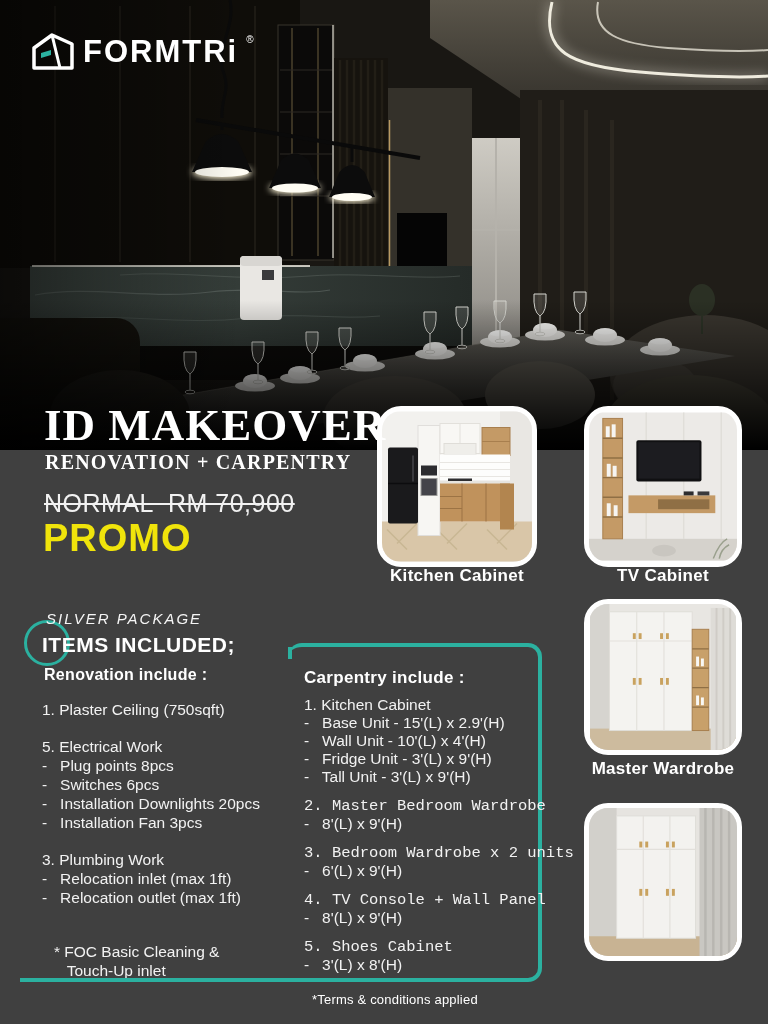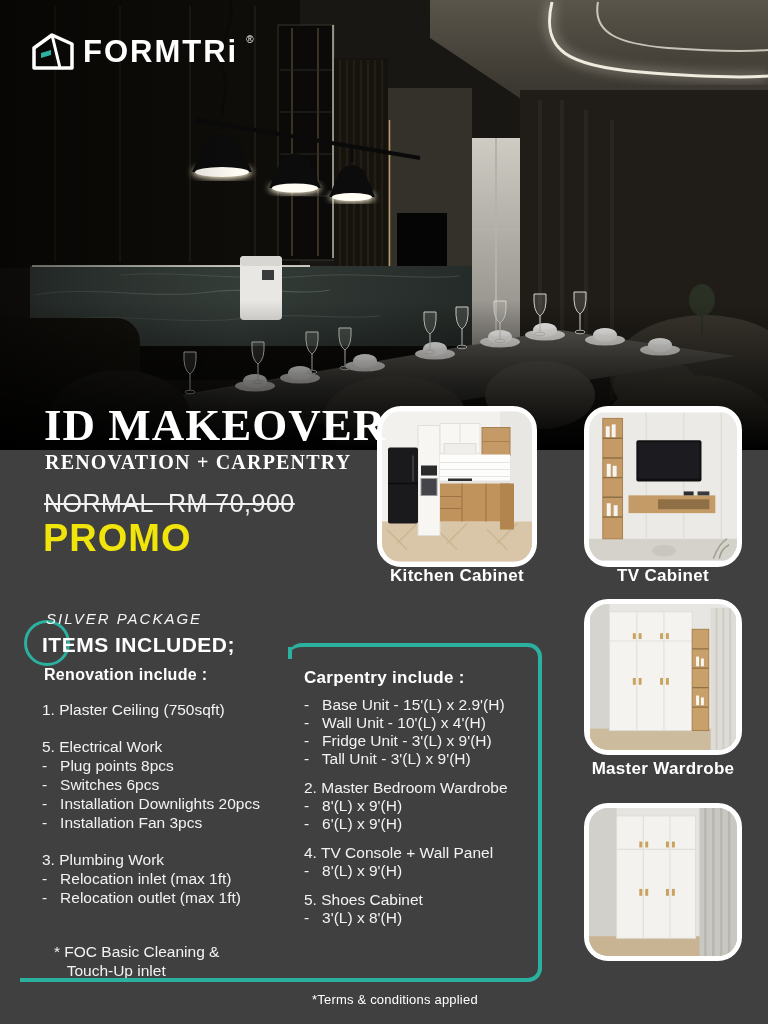--- a/index.html
+++ b/index.html
@@ -30,21 +30,21 @@
 
   .reno-heading { position:absolute; left:44px; top:666px; font-size:16px; font-weight:700; color:#fff; letter-spacing:.3px;text-align:right; }
   .reno-list { position:absolute; left:42px; top:700px; width:252px; }
   .carp-heading { position:absolute; left:304px; top:668px; font-size:17px; font-weight:700; color:#fff; letter-spacing:.3px; }
   .carp-list { position:absolute; left:304px; top:696px; width:232px; }
 
   .line { font-size:15.5px; color:#f2f2f2; white-space:pre; }
   .reno-list .line { line-height:19px; }
   .carp-list .line { line-height:18px; }
   .reno-list .gap { margin-top:18px; }
-  .carp-list .gap { margin-top:11px; }
+  .carp-list .gap { margin-top:11px;font-family:Liberation Mono, monospace; }
   .foc { margin-top:35px; padding-left:12px; }
   .foc2 { padding-left:12px; }
 
   
   .carp-box { position:absolute; left:288px; top:643px; width:254px; height:339px; border-top:4px solid #2bb1a0; border-right:4px solid #2bb1a0; border-bottom:4px solid #2bb1a0; border-radius:14px 14px 14px 0; }
   .carp-box::before { content:""; position:absolute; left:0; top:0; width:4px; height:12px; background:#2bb1a0; }
   .bottom-line { position:absolute; left:20px; top:978px; width:280px; height:4px; background:#2bb1a0; }
 
   
   .card { position:absolute; border:5px solid #fff; border-radius:24px; overflow:hidden; background:#fff; }
@@ -283,26 +283,28 @@
     <div class="line">-   Relocation outlet (max 1ft)</div>
     <div class="line foc">* FOC Basic Cleaning &amp;</div>
     <div class="line foc2">   Touch-Up inlet</div>
   </div>
 
   <div class="carp-box"></div>
   <div class="bottom-line"></div>
 
   <div class="carp-heading">Carpentry include :</div>
   <div class="carp-list">
+    <div class="line">1. Kitchen Cabinet</div>
     <div class="line">-   Base Unit - 15'(L) x 2.9'(H)</div>
     <div class="line">-   Wall Unit - 10'(L) x 4'(H)</div>
     <div class="line">-   Fridge Unit - 3'(L) x 9'(H)</div>
     <div class="line">-   Tall Unit - 3'(L) x 9'(H)</div>
     <div class="line gap">2. Master Bedroom Wardrobe</div>
     <div class="line">-   8'(L) x 9'(H)</div>
+    <div class="line gap">3. Bedroom Wardrobe x 2 units</div>
     <div class="line">-   6'(L) x 9'(H)</div>
     <div class="line gap">4. TV Console + Wall Panel</div>
     <div class="line">-   8'(L) x 9'(H)</div>
     <div class="line gap">5. Shoes Cabinet</div>
     <div class="line">-   3'(L) x 8'(H)</div>
   </div>
 
   <div class="card card-kitchen">
     <svg viewBox="0 0 150 150">
       <rect width="150" height="150" fill="#f2f1ee"></rect>

